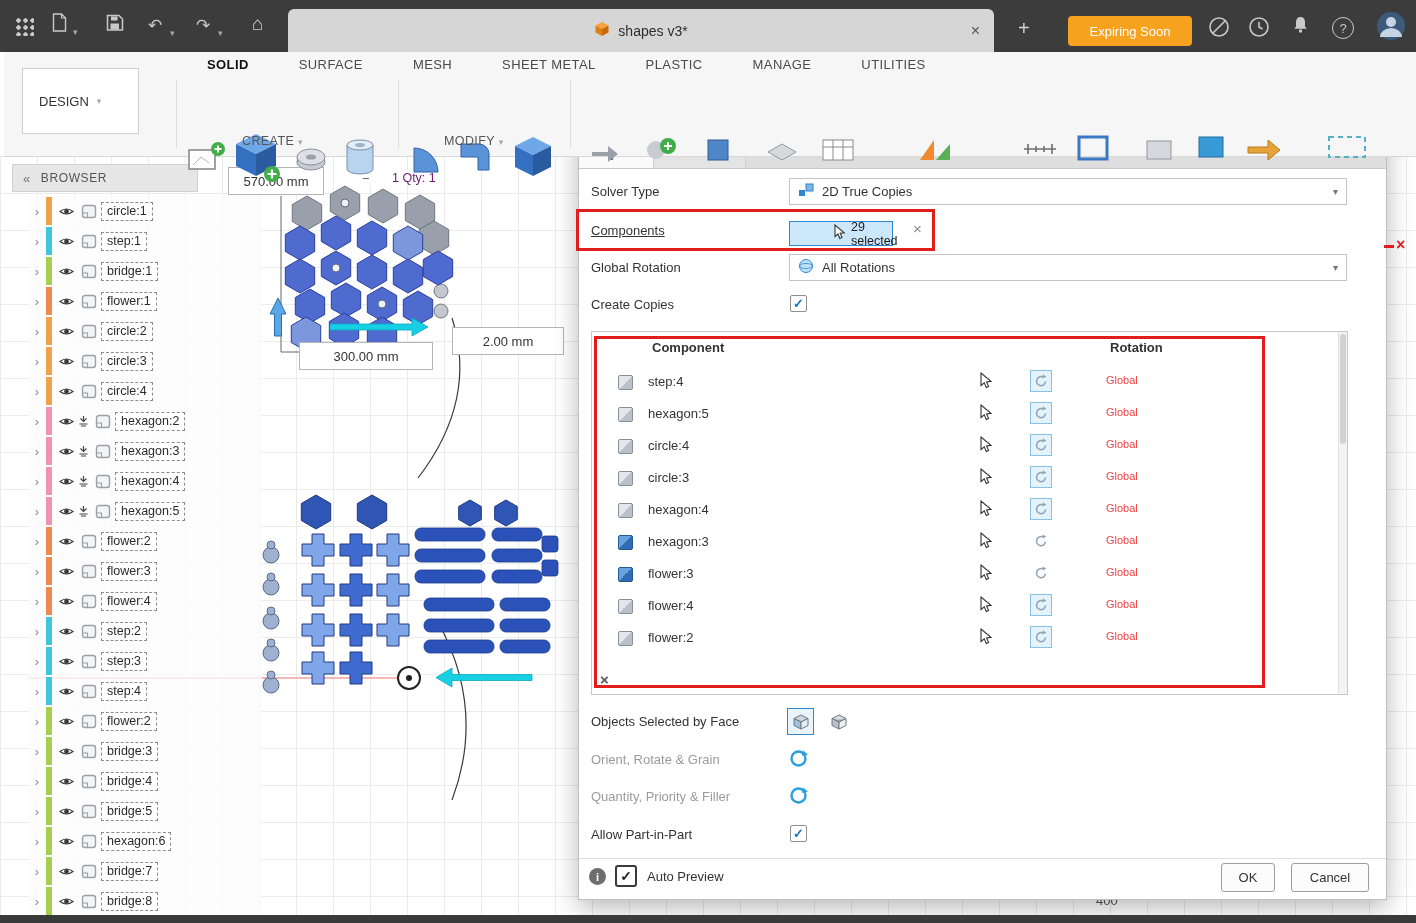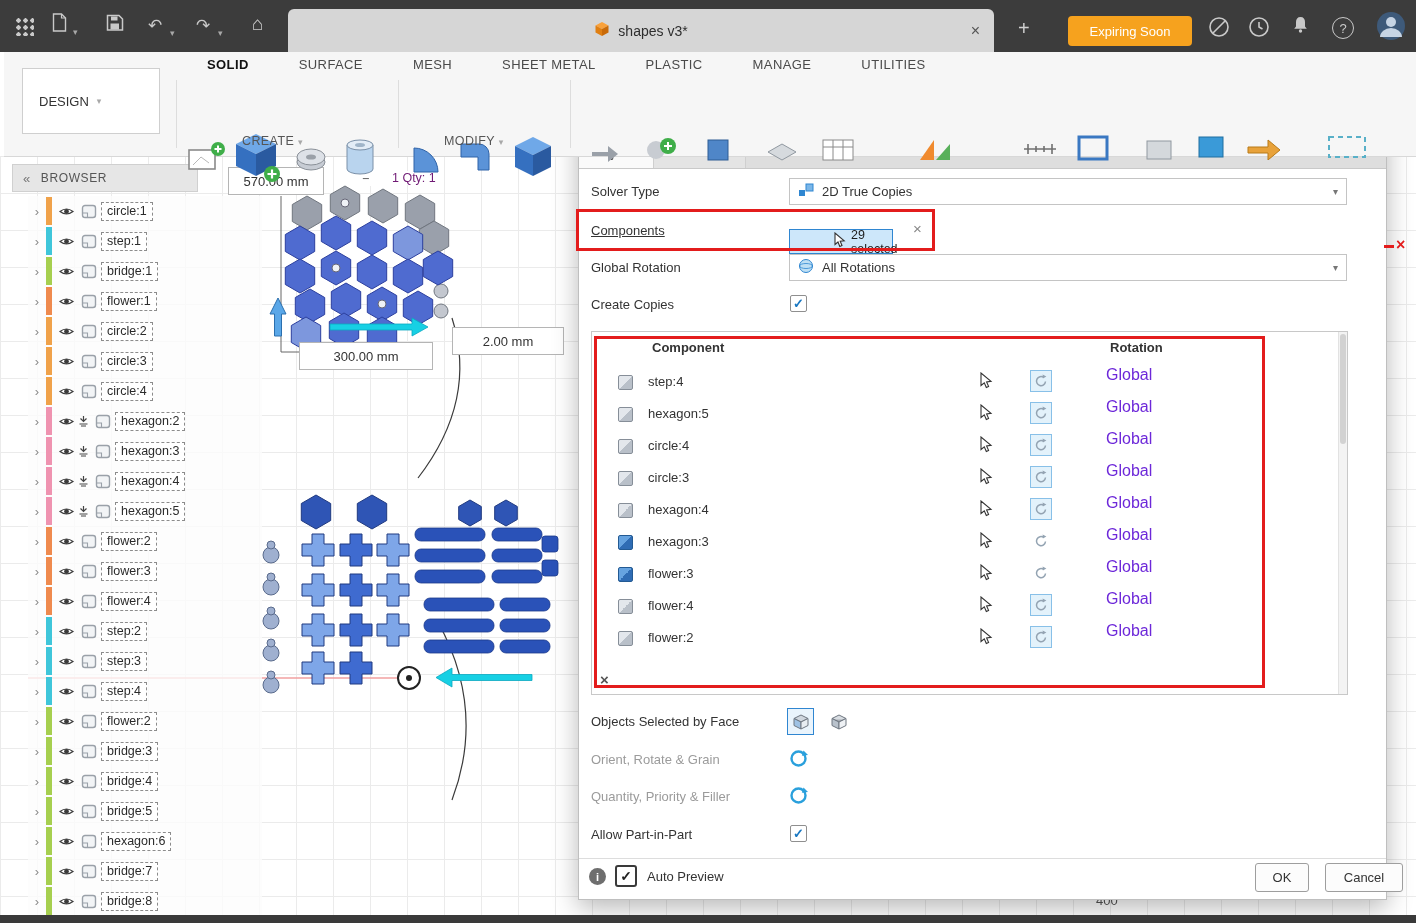--- a/index.html
+++ b/index.html
@@ -20,21 +20,21 @@
      border-radius:4px;color:#fff;font-size:13px;display:flex;align-items:center;justify-content:center;cursor:pointer;}
   .circ-ic{position:absolute;top:16px;width:22px;height:22px;}
   .help-circ{position:absolute;top:17px;left:1332px;width:20px;height:20px;border:1.6px solid #c9c9c9;
      border-radius:50%;color:#c9c9c9;font-size:13px;display:flex;align-items:center;justify-content:center;}
   
   .ribbon{position:absolute;left:4px;top:52px;width:1416px;height:104px;background:#f6f6f6;
      border-bottom:1px solid #d8d8d8;z-index:25;}
   .rtabs{position:absolute;left:178px;top:0;height:26px;display:flex;}
   .rtab{padding:0 25px;font-size:13px;color:#4a4a4a;line-height:26px;letter-spacing:.4px;cursor:pointer;}
   .rtab.active{color:#111;font-weight:bold;}
-  .design-btn{position:absolute;left:18px;top:16px;width:138px;height:66px;background:#fff;
+  .design-btn{position:absolute;left:18px;top:16px;width:117px;height:66px;background:#fff;
      border:1px solid #cfcfcf;display:flex;align-items:center;gap:8px;padding-left:16px;box-sizing:border-box;
      font-size:13px;color:#333;cursor:pointer;}
   .grp-label{position:absolute;top:82px;font-size:12.5px;color:#555;letter-spacing:.4px;cursor:pointer;}
   .vsep{position:absolute;top:28px;width:1px;height:68px;background:#ddd;}
   .tico{position:absolute;cursor:pointer;}
   
   .canvas{position:absolute;left:0;top:156px;width:1416px;height:759px;background:#fff;z-index:1;
      background-image:linear-gradient(#ebebeb 1px,transparent 1px),linear-gradient(90deg,#ebebeb 1px,transparent 1px);
      background-size:37px 37px;}
   .shapes{position:absolute;left:0;top:0;width:1416px;height:923px;z-index:2;pointer-events:none;}
@@ -78,35 +78,35 @@
   .phead{position:absolute;top:8px;font-size:13px;font-weight:bold;color:#333;}
   .trow{position:absolute;left:0;width:100%;height:32px;cursor:default;}
   .cube{position:absolute;left:26px;top:9px;width:13px;height:13px;border:1px solid #868e98;border-radius:2px;
      background:linear-gradient(135deg,#e3e7ec 50%,#b9c0c9 50%);}
   .cube.blue{border-color:#235a93;background:linear-gradient(135deg,#66a3e0 50%,#2f6cb4 50%);}
   .tname{position:absolute;left:56px;top:8px;font-size:13px;color:#333;}
   .cursor-ic{position:absolute;left:388px;top:6px;}
   .rot-ic{position:absolute;left:438px;top:4px;width:22px;height:22px;display:flex;align-items:center;justify-content:center;
      box-sizing:border-box;cursor:pointer;}
   .rot-ic.sel{background:#e3f2fb;border:1px solid #88c0e8;}
-  .rglobal{position:absolute;left:514px;top:0;font-size:16px;color:#6d28d9;cursor:pointer;}
+  .rglobal{position:absolute;left:514px;top:8px;font-size:11px;color:#ef4444;cursor:pointer;}
   .tbl-x{position:absolute;left:8px;bottom:6px;font-size:15px;font-weight:bold;color:#555;cursor:pointer;}
   .scrolltrack{position:absolute;right:0;top:0;width:8px;height:100%;background:#f3f3f3;border-left:1px solid #e2e2e2;}
   .scrollthumb{position:absolute;right:1px;top:2px;width:6px;height:110px;background:#d2d2d2;border-radius:3px;}
   .mini-btn{position:absolute;width:27px;height:27px;box-sizing:border-box;display:flex;align-items:center;justify-content:center;cursor:pointer;}
   .mini-btn.on{border:1.5px solid #2f86d1;background:#eaf4fc;}
   .circ-tool{position:absolute;cursor:pointer;}
   .ftr-sep{position:absolute;left:0;right:0;top:753px;height:1px;background:#ddd;}
   .info-ic{position:absolute;left:10px;top:763px;width:17px;height:17px;border-radius:50%;background:#6e6e6e;color:#fff;
      font-size:11px;font-weight:bold;display:flex;align-items:center;justify-content:center;}
   .apv-cbx{position:absolute;left:36px;top:760px;width:18px;height:18px;border:2px solid #3a3a3a;border-radius:3px;
      display:flex;align-items:center;justify-content:center;font-size:14px;font-weight:bold;color:#222;cursor:pointer;}
   .apv-label{position:absolute;left:68px;top:764px;font-size:13px;color:#333;}
   .btn{position:absolute;top:758px;height:29px;background:#fcfcfc;border:1px solid #9e9e9e;border-radius:3px;
-     font-size:13px;color:#333;display:flex;align-items:center;justify-content:center;box-sizing:border-box;cursor:pointer;margin-left:34px;}
+     font-size:13px;color:#333;display:flex;align-items:center;justify-content:center;box-sizing:border-box;cursor:pointer;}
   
   .anno{position:absolute;border:3px solid #e31c1c;z-index:40;pointer-events:none;box-sizing:border-box;}
   .anno-x{position:absolute;z-index:40;color:#e31c1c;font-weight:bold;font-size:16px;pointer-events:none;}
   .anno-dash{position:absolute;z-index:40;width:10px;height:3px;background:#e31c1c;pointer-events:none;}
   .bottomstrip{position:absolute;left:0;bottom:0;width:1416px;height:8px;background:#3a3a3a;z-index:25;}
 </style>
 </head>
 <body>
 
 <div id="app">
@@ -918,21 +918,21 @@
         <svg width="16" height="16">
             <rect x="1" y="8" width="6" height="6" fill="#2f86d1"></rect>
             <rect x="8" y="2" width="7" height="7" fill="#7ab6e8" stroke="#2f86d1"></rect>
           </svg>
       </span>
       <span>2D True Copies</span>
       <span class="ddcaret">▾</span>
     </div>
 
     <div class="dlg-label" style="top:118px;text-decoration:underline;">Components</div>
-    <div class="sel-btn" style="top:124px;padding-left:44px;">
+    <div class="sel-btn" style="top:116px;padding-left:44px;">
       <span>
         <svg width="12" height="16">
             <path d="M1,1 L1,12.5 L4,10 L5.8,14.5 L8,13.5 L6.2,9.2 L10.2,8.8 Z" fill="#fff" stroke="#333" stroke-width="1.1"></path>
           </svg>
       </span>
       <span>29 selected</span>
     </div>
     <span class="xclear" style="top:115px;">×</span>
 
     <div class="dlg-label" style="top:155px;">Global Rotation</div>

